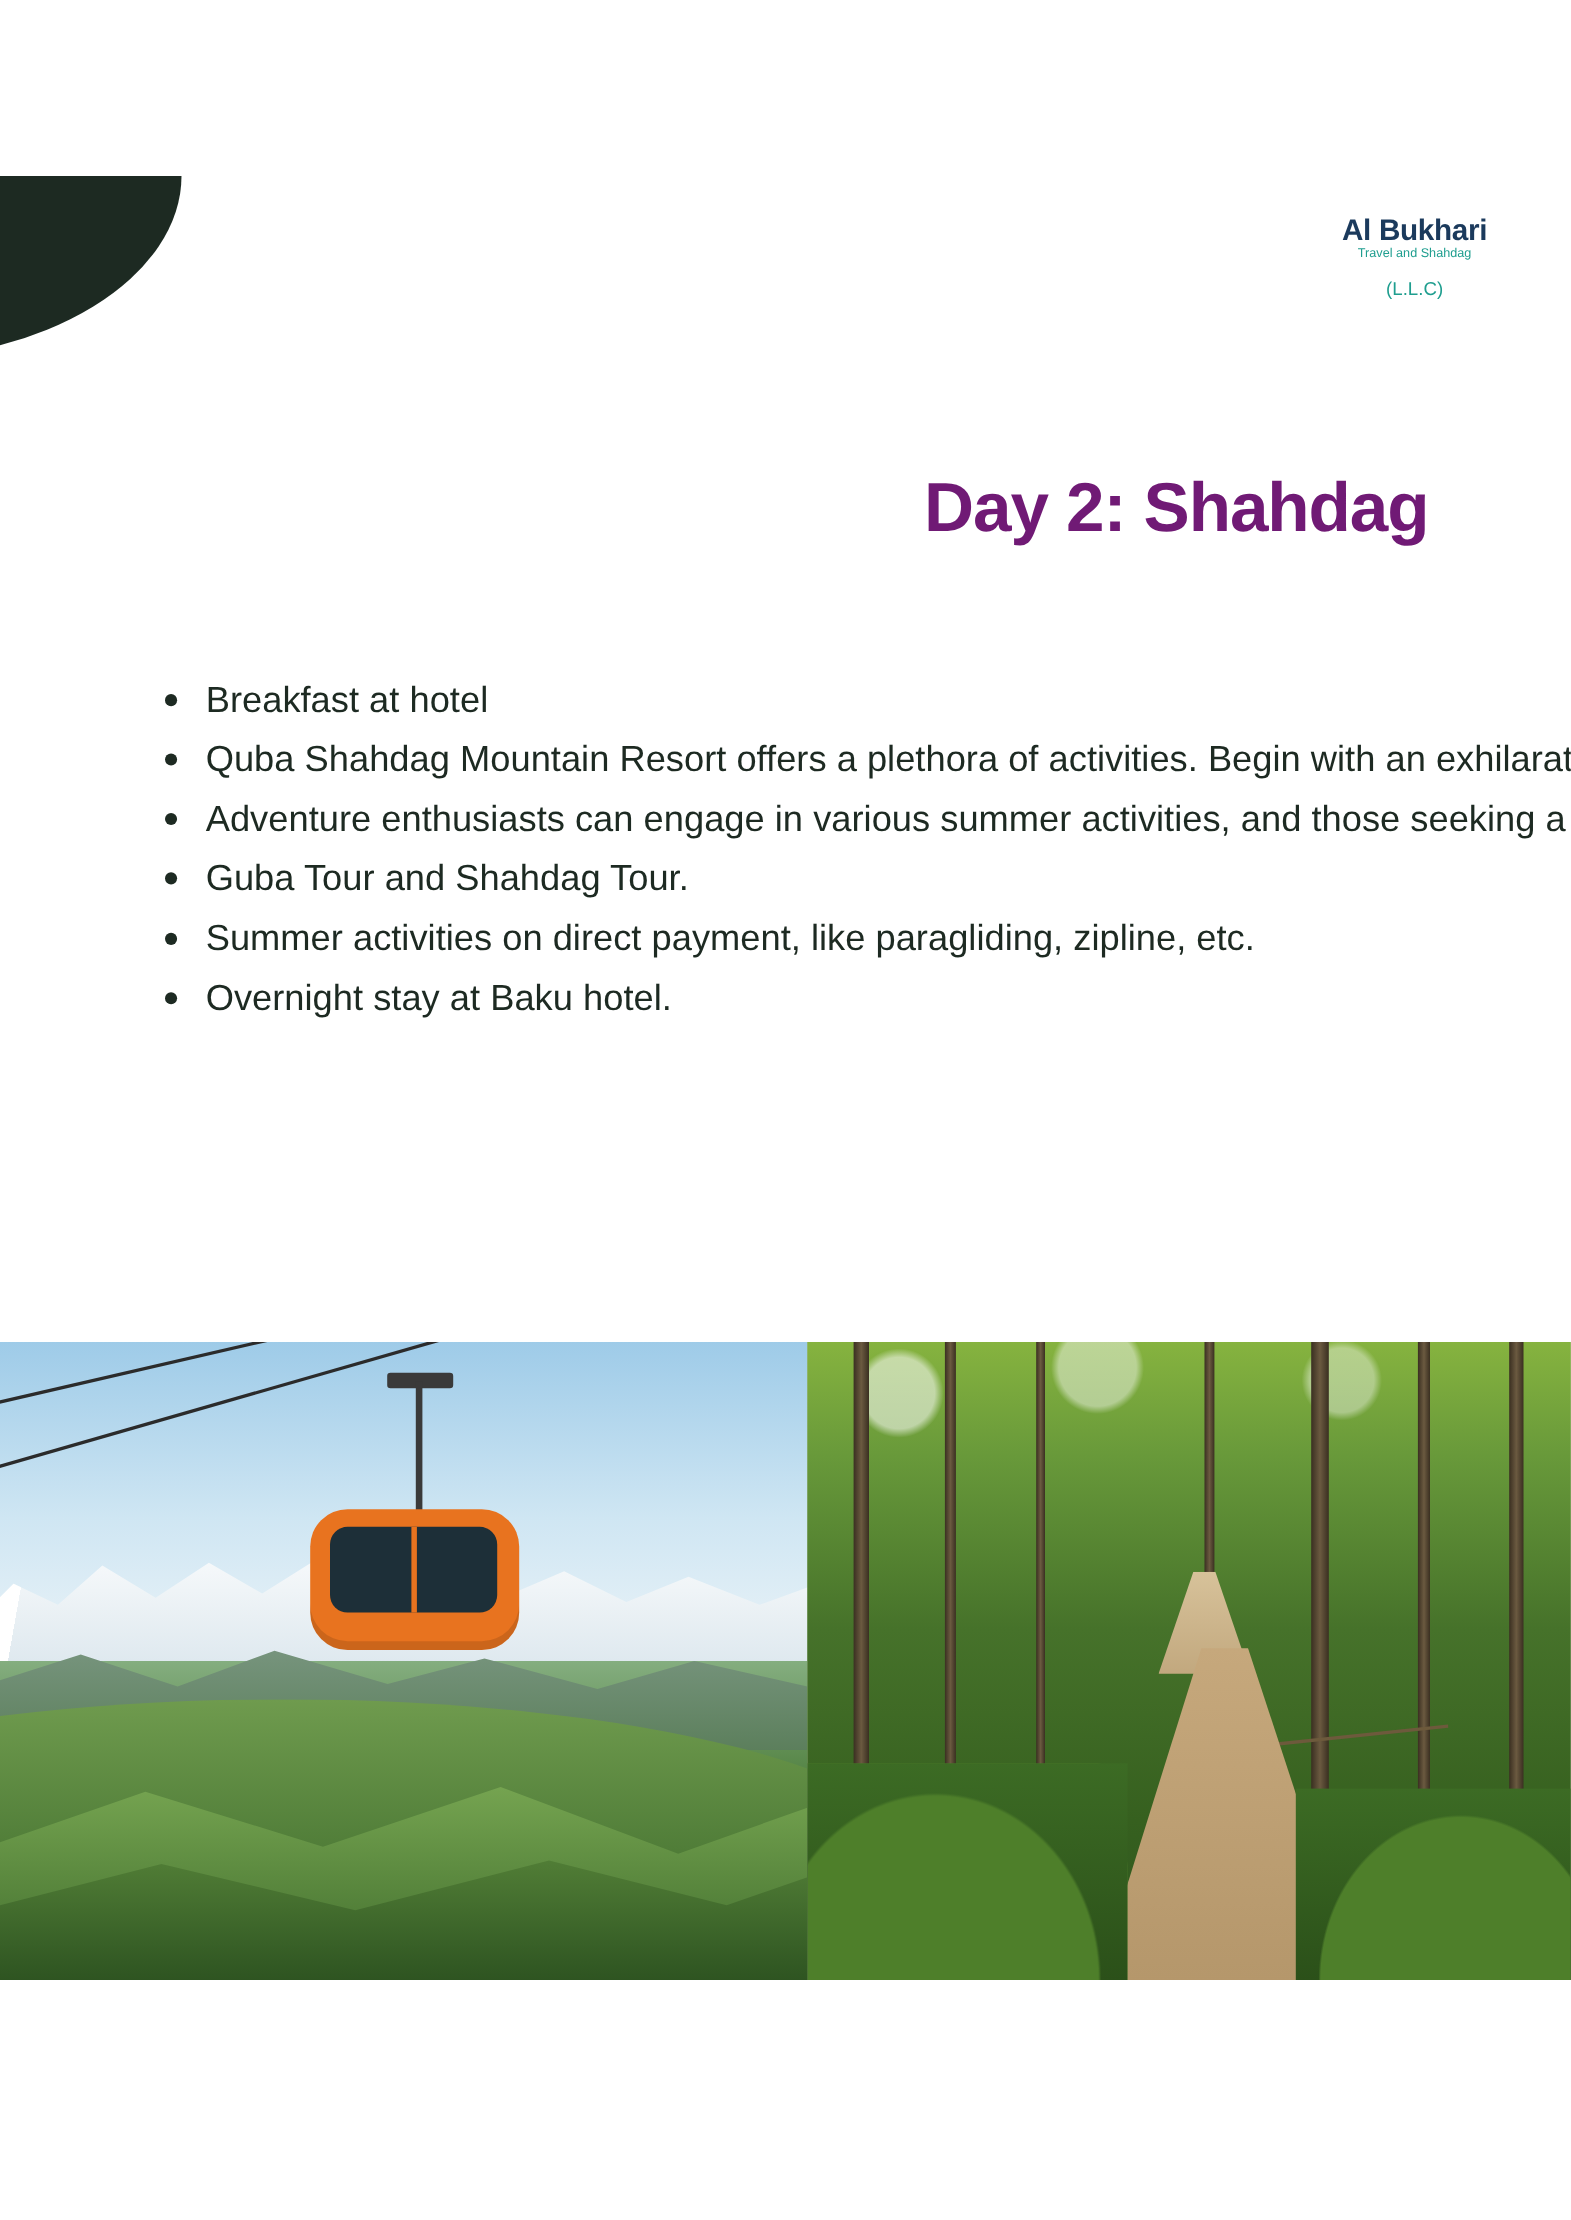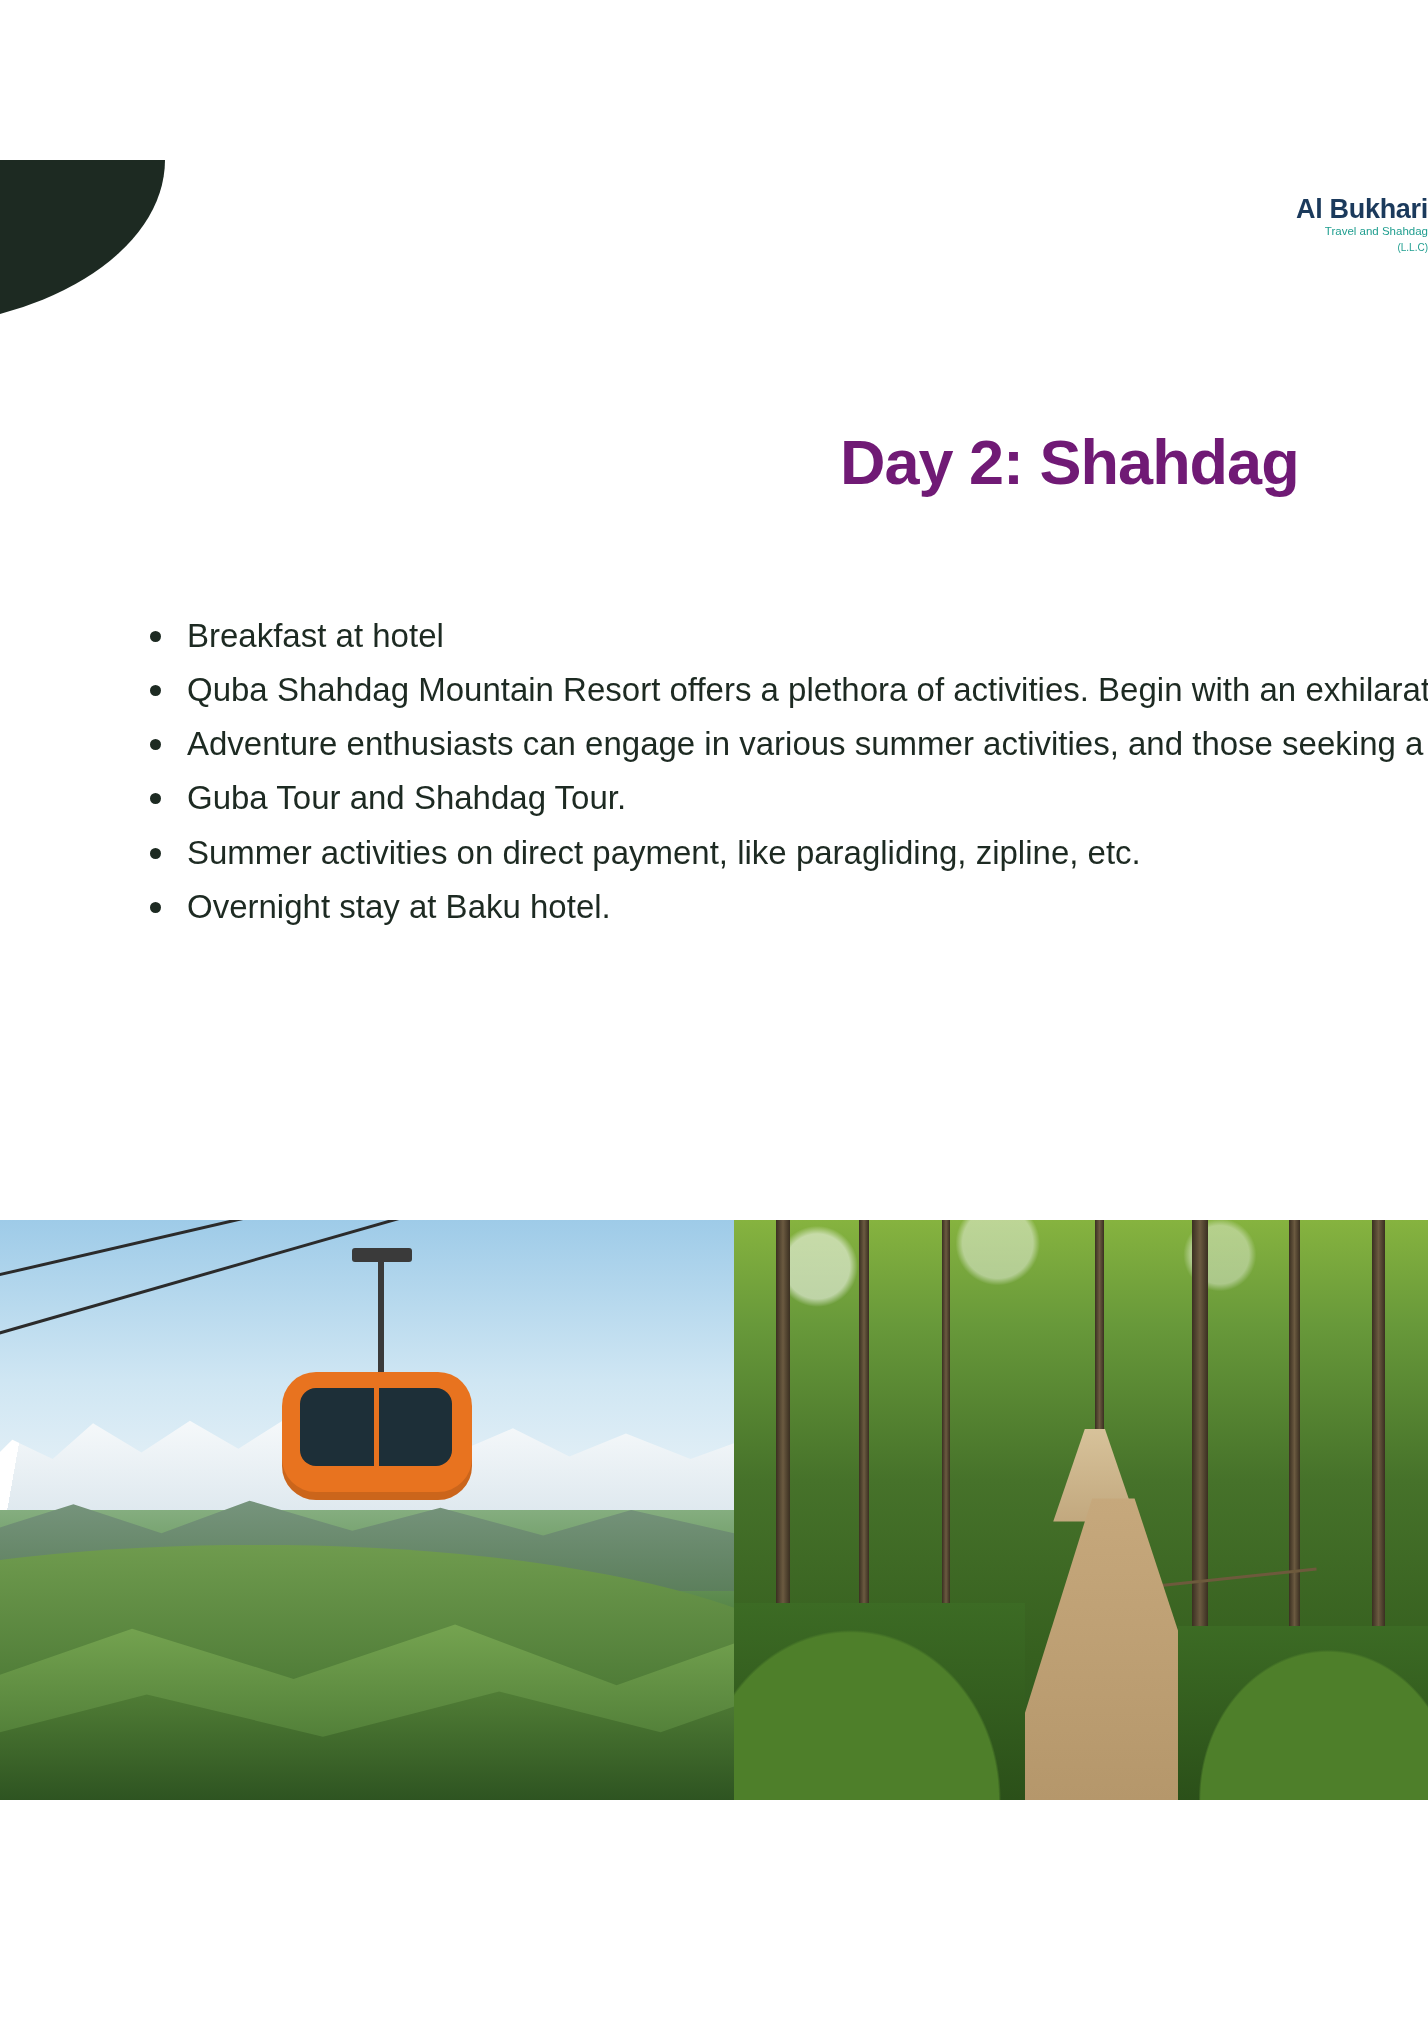--- a/index.html
+++ b/index.html
@@ -26,43 +26,43 @@
     background: #1d2a22;
     border-bottom-left-radius: 0;
     border-bottom-right-radius: 275px 168px;
     border-top-left-radius: 0;
     border-top-right-radius: 0;
   }
 
   
   .logo {
     position: absolute;
-    right: 0px;
+    right: 12px;
     top: 196px;
     width: 260px;
-    text-align: right;
+    text-align: center;
     line-height: 1;
   }
   .logo-main {
     font-size: 27px;
     font-weight: bold;
     color: #1b3a5c;
     letter-spacing: -0.3px;
     white-space: nowrap;
   }
   .logo-sub {
     font-size: 11.5px;
     color: #1f9e8f;
     margin-top: 3px;
     white-space: nowrap;
   }
   .logo-sub2 {
-    font-size: 10px;
+    font-size: 17px;
     color: #1f9e8f;
-    margin-top: 5px;
+    margin-top: 16px;
     white-space: nowrap;
   }
 
   
   .title {
     position: absolute;
     left: 840px;
     top: 420px;
     transform: translateY(-50%);
     font-size: 63px;

